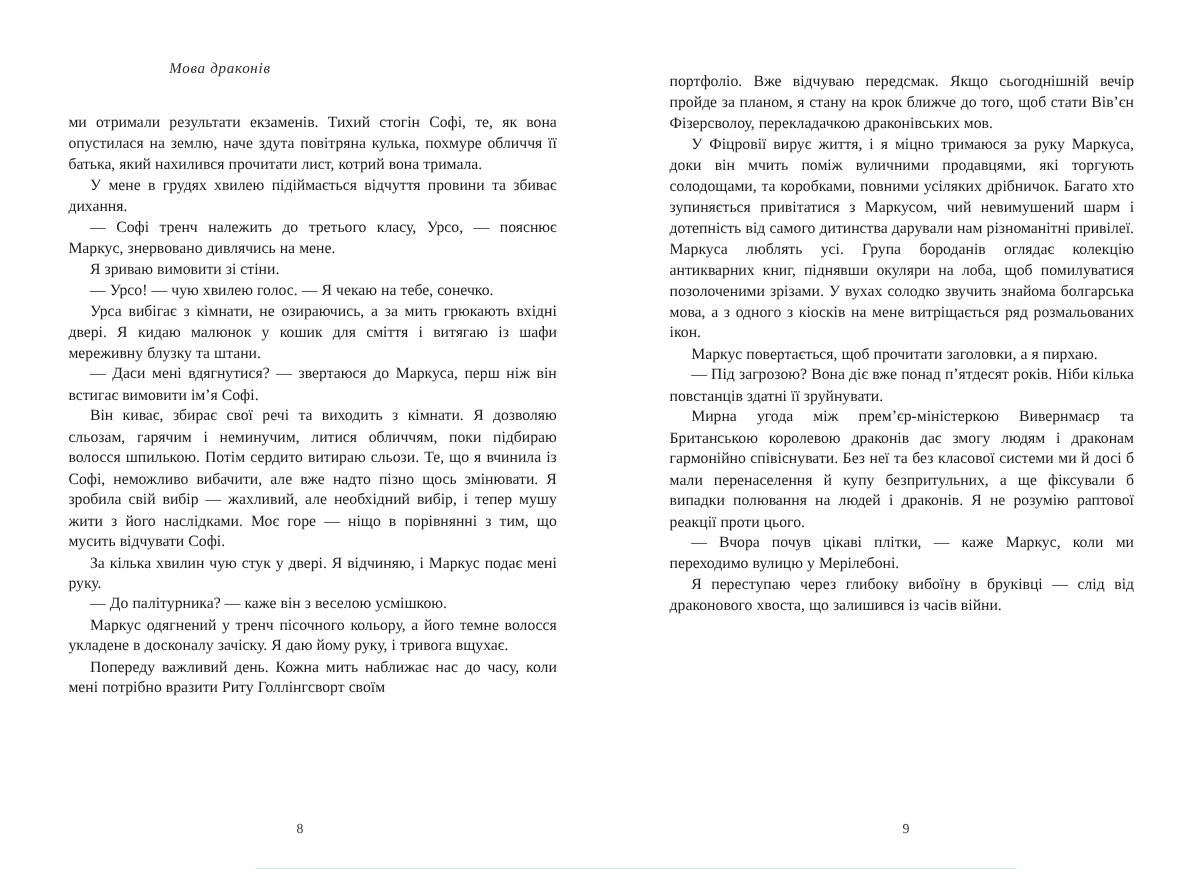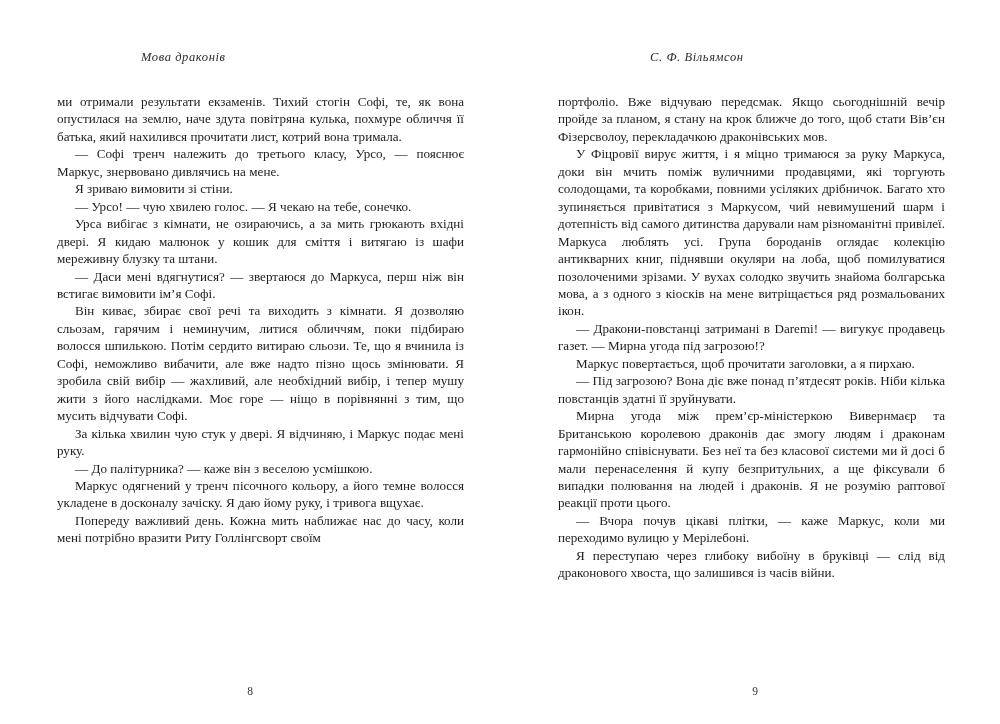--- a/index.html
+++ b/index.html
@@ -97,39 +97,38 @@
 </style>
 </head>
 <body>
 
 <div class="book-spread">
 
   <div class="page page-left">
     <div class="running-head running-head-left">Мова драконів</div>
     <div class="text-block">
       <p class="para no-indent">ми отримали результати екзаменів. Тихий стогін Софі, те, як вона опустилася на землю, наче здута повітряна кулька, похмуре обличчя її батька, який нахилився прочитати лист, котрий вона тримала.</p>
+      <p class="para">У мене в грудях хвилею підіймається відчуття провини та збиває дихання.</p>
       <p class="para">— Софі тренч належить до третього класу, Урсо, — пояснює Маркус, знервовано дивлячись на мене.</p>
       <p class="para">Я зриваю вимовити зі стіни.</p>
       <p class="para">— Урсо! — чую хвилею голос. — Я чекаю на тебе, сонечко.</p>
       <p class="para">Урса вибігає з кімнати, не озираючись, а за мить грюкають вхідні двері. Я кидаю малюнок у кошик для сміття і витягаю із шафи мереживну блузку та штани.</p>
       <p class="para">— Даси мені вдягнутися? — звертаюся до Маркуса, перш ніж він встигає вимовити ім’я Софі.</p>
       <p class="para">Він киває, збирає свої речі та виходить з кімнати. Я дозволяю сльозам, гарячим і неминучим, литися обличчям, поки підбираю волосся шпилькою. Потім сердито витираю сльози. Те, що я вчинила із Софі, неможливо вибачити, але вже надто пізно щось змінювати. Я зробила свій вибір — жахливий, але необхідний вибір, і тепер мушу жити з його наслідками. Моє горе — ніщо в порівнянні з тим, що мусить відчувати Софі.</p>
       <p class="para">За кілька хвилин чую стук у двері. Я відчиняю, і Маркус подає мені руку.</p>
       <p class="para">— До палітурника? — каже він з веселою усмішкою.</p>
       <p class="para">Маркус одягнений у тренч пісочного кольору, а його темне волосся укладене в досконалу зачіску. Я даю йому руку, і тривога вщухає.</p>
       <p class="para">Попереду важливий день. Кожна мить наближає нас до часу, коли мені потрібно вразити Риту Голлінгсворт своїм</p>
     </div>
   </div>
 
   <div class="page page-right">
-    <div class="running-head running-head-right">С. Ф. Вільямсон</div>
     <div class="text-block">
       <p class="para no-indent">портфоліо. Вже відчуваю передсмак. Якщо сьогоднішній вечір пройде за планом, я стану на крок ближче до того, щоб стати Вів’єн Фізерсволоу, перекладачкою драконівських мов.</p>
       <p class="para">У Фіцровії вирує життя, і я міцно тримаюся за руку Маркуса, доки він мчить поміж вуличними продавцями, які торгують солодощами, та коробками, повними усіляких дрібничок. Багато хто зупиняється привітатися з Маркусом, чий невимушений шарм і дотепність від самого дитинства дарували нам різноманітні привілеї. Маркуса люблять усі. Група бороданів оглядає колекцію антикварних книг, піднявши окуляри на лоба, щоб помилуватися позолоченими зрізами. У вухах солодко звучить знайома болгарська мова, а з одного з кіосків на мене витріщається ряд розмальованих ікон.</p>
-      <p class="para">— Дракони-повстанці затримані в Daremi! — вигукує продавець газет. — Мирна угода під загрозою!?</p>
       <p class="para">Маркус повертається, щоб прочитати заголовки, а я пирхаю.</p>
       <p class="para">— Під загрозою? Вона діє вже понад п’ятдесят років. Ніби кілька повстанців здатні її зруйнувати.</p>
       <p class="para">Мирна угода між прем’єр-міністеркою Вивернмаєр та Британською королевою драконів дає змогу людям і драконам гармонійно співіснувати. Без неї та без класової системи ми й досі б мали перенаселення й купу безпритульних, а ще фіксували б випадки полювання на людей і драконів. Я не розумію раптової реакції проти цього.</p>
       <p class="para">— Вчора почув цікаві плітки, — каже Маркус, коли ми переходимо вулицю у Мерілебоні.</p>
       <p class="para">Я переступаю через глибоку вибоїну в бруківці — слід від драконового хвоста, що залишився із часів війни.</p>
     </div>
   </div>
 
   <div class="folio folio-left">8</div>
   <div class="folio folio-right">9</div>

